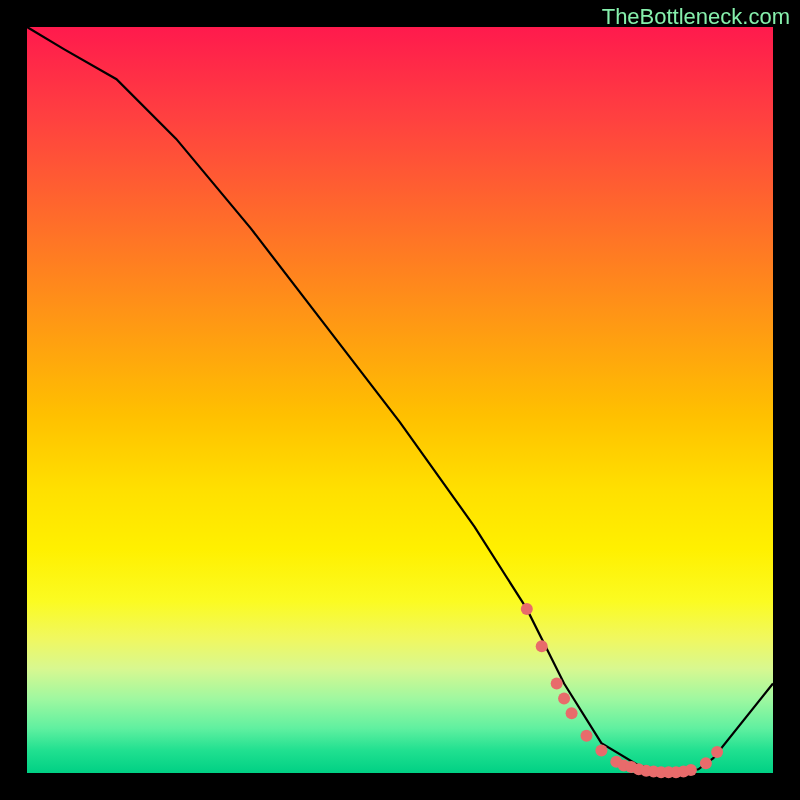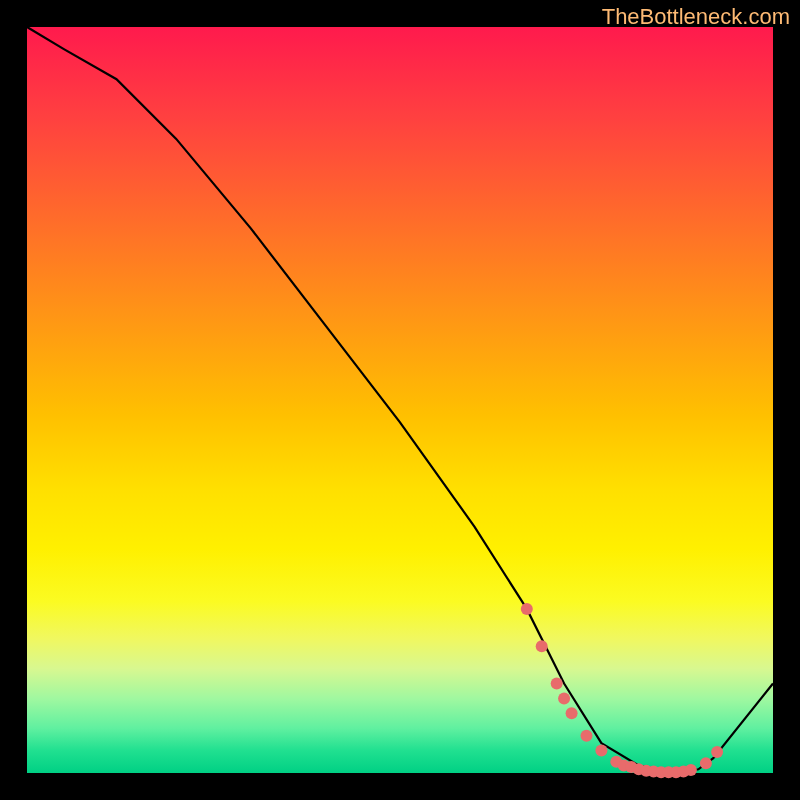--- a/index.html
+++ b/index.html
@@ -7,21 +7,21 @@
     width: 800px;
     height: 800px;
     background: #000;
     position: relative;
     font-family: Arial, sans-serif;
   }
   .watermark {
     position: absolute;
     top: 4px;
     right: 10px;
-    color: #fdba74;
+    color: #86efac;
     font-size: 22px;
     z-index: 10;
   }
   .plot-area {
     position: absolute;
     left: 27px;
     top: 27px;
     width: 746px;
     height: 746px;
     background: linear-gradient(to bottom,

